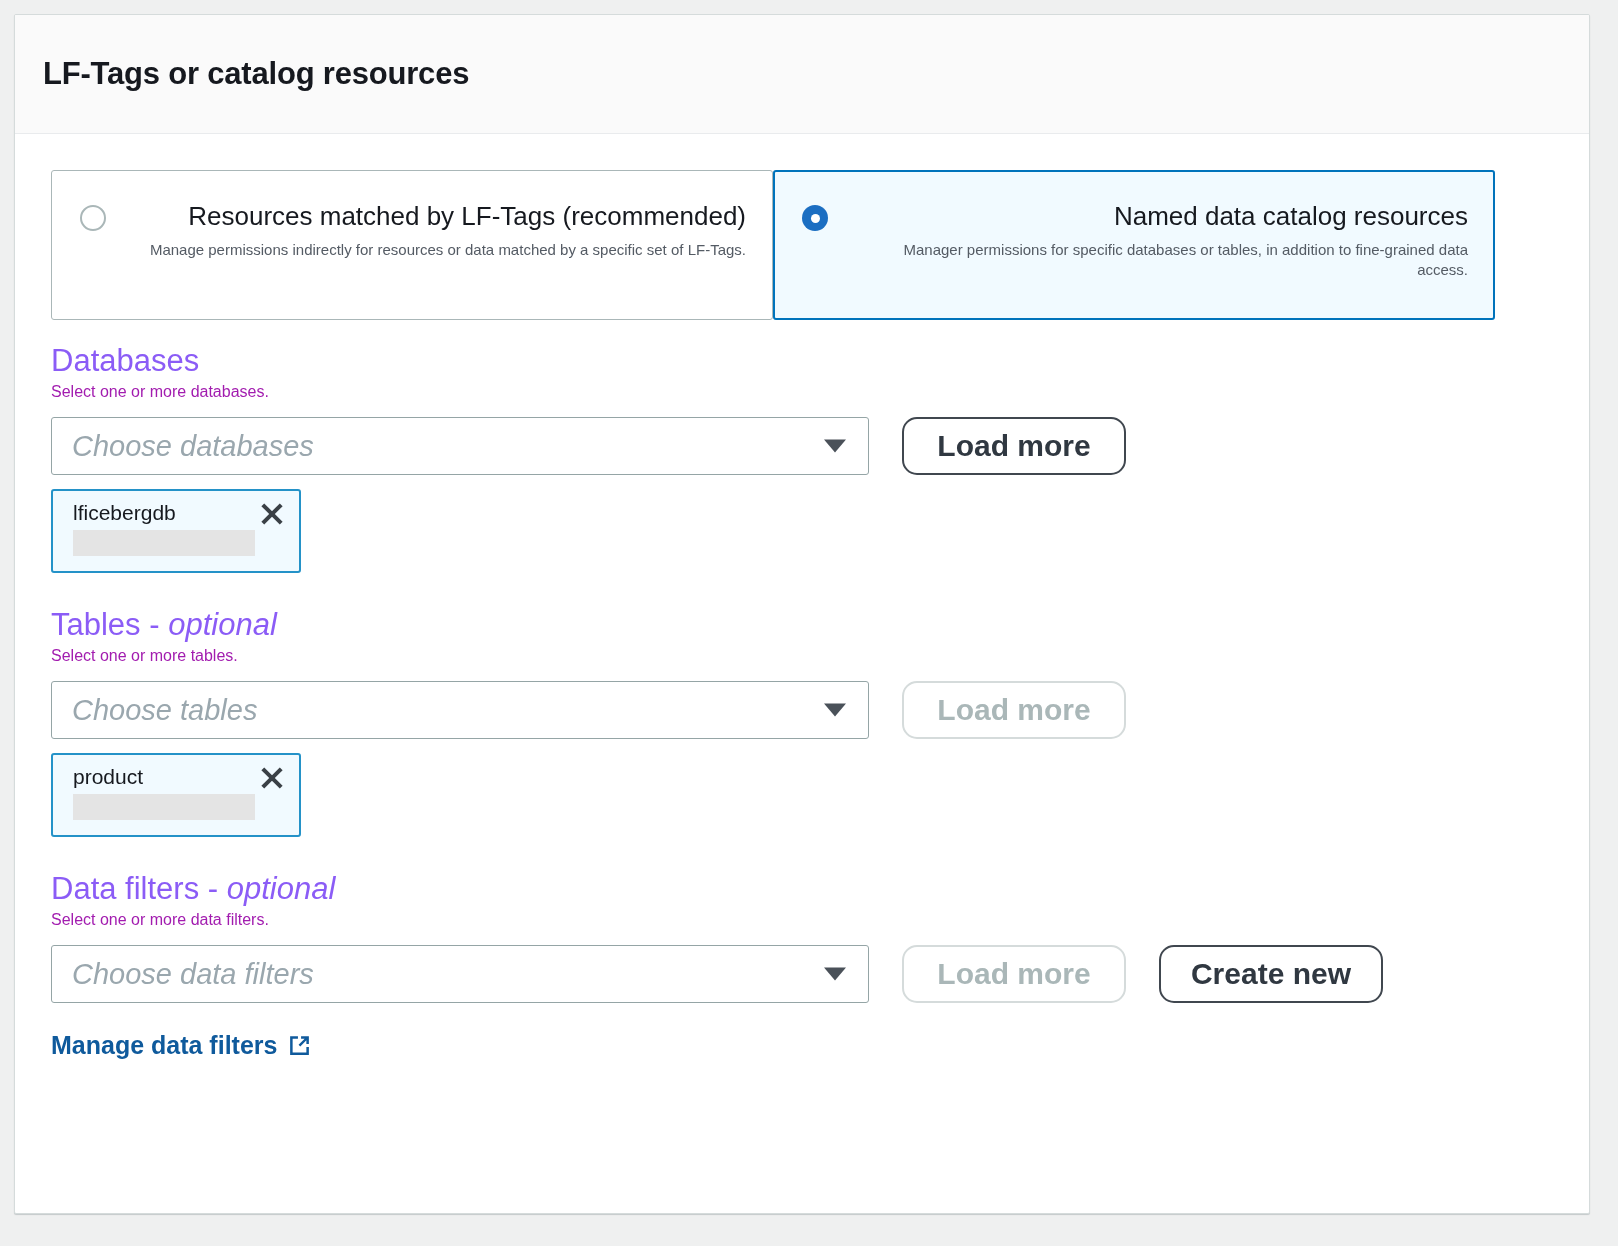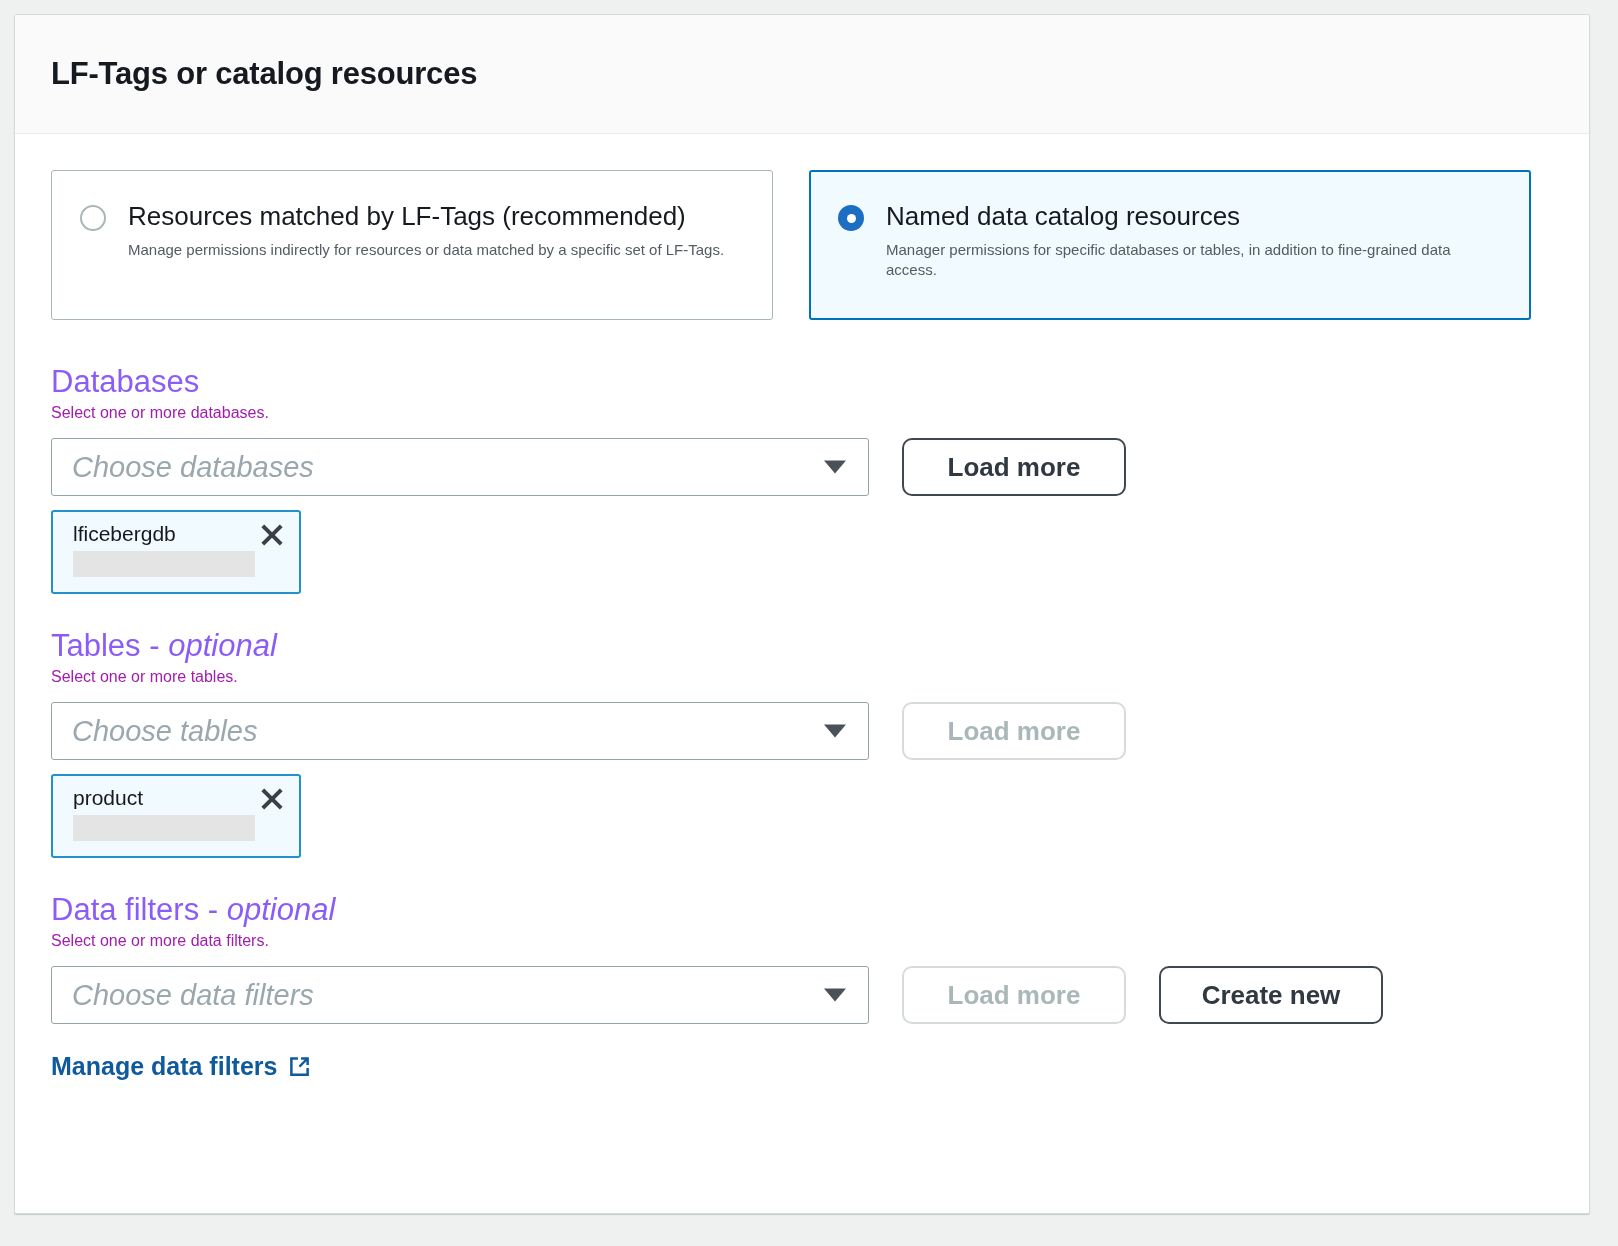--- a/index.html
+++ b/index.html
@@ -31,39 +31,39 @@
     overflow: hidden;
   }
 
   .panel-header {
     height: 119px;
     background: #fafafa;
     border-bottom: 1px solid #e9ebed;
     box-sizing: border-box;
     display: flex;
     align-items: center;
-    padding-left: 36px;
+    padding-left: 28px;
   }
   .panel-title {
     font-size: 31px;
     font-weight: bold;
     color: #16191f;
     letter-spacing: -0.2px;
   }
 
   .panel-body {
     padding: 36px;
     box-sizing: border-box;
   }
 
   
   .tile-row {
     display: flex;
-    gap: 36px;
-    margin-bottom: 44px;
+    margin-bottom: 23px;
+    text-align: right;
   }
   .tile {
     box-sizing: border-box;
     width: 722px;
     border: 1px solid #aab7b8;
     border-radius: 3px;
     background: #ffffff;
     padding: 30px 26px 30px 28px;
     display: flex;
     align-items: flex-start;
@@ -165,24 +165,24 @@
     border-right: 11px solid transparent;
     border-top: 13px solid #4a5159;
   }
 
   .btn {
     box-sizing: border-box;
     height: 58px;
     min-width: 224px;
     padding: 0 22px;
     border: 2px solid #40474f;
-    border-radius: 10px;
+    border-radius: 15px;
     background: #ffffff;
     color: #303841;
-    font-size: 26px;
+    font-size: 30px;
     font-weight: bold;
     font-family: "Liberation Sans", sans-serif;
     cursor: pointer;
     display: inline-flex;
     align-items: center;
     justify-content: center;
   }
   .btn.disabled {
     border-color: #d5dbdb;
     color: #aab7b8;

